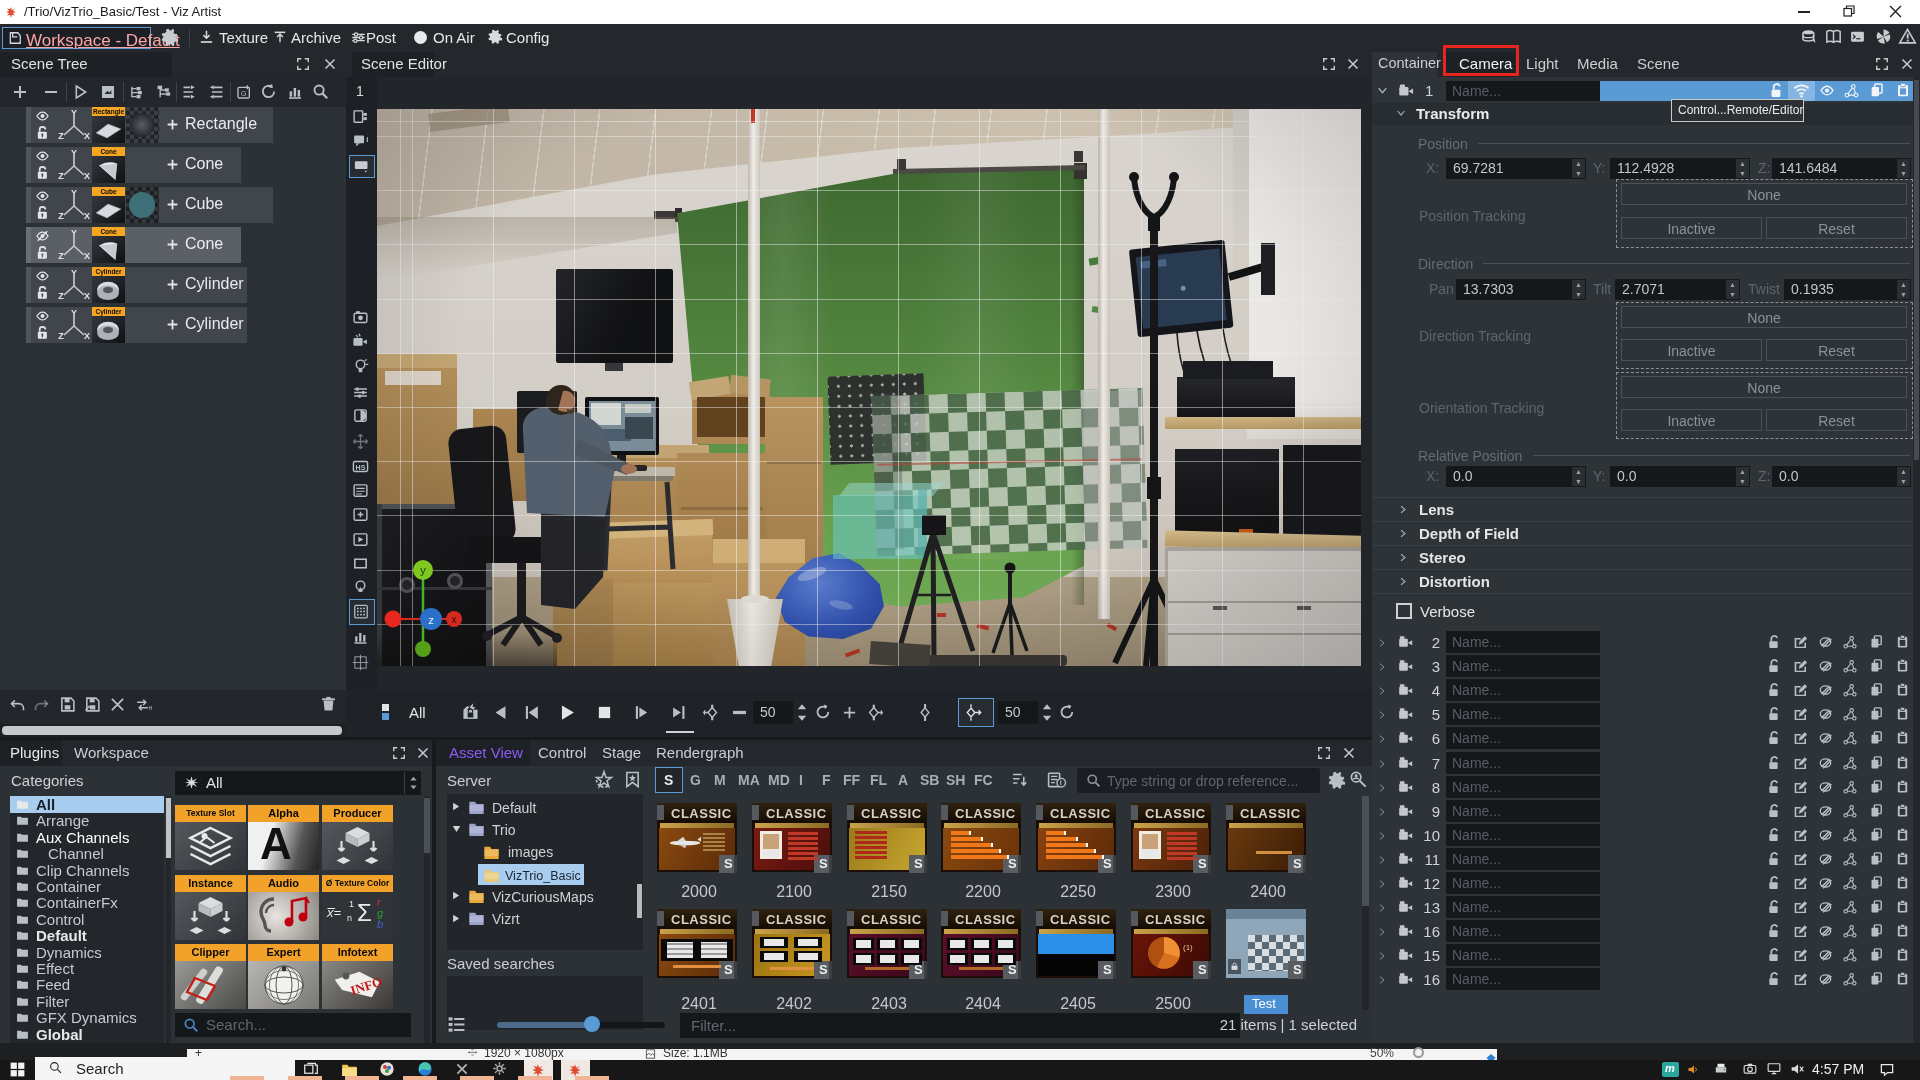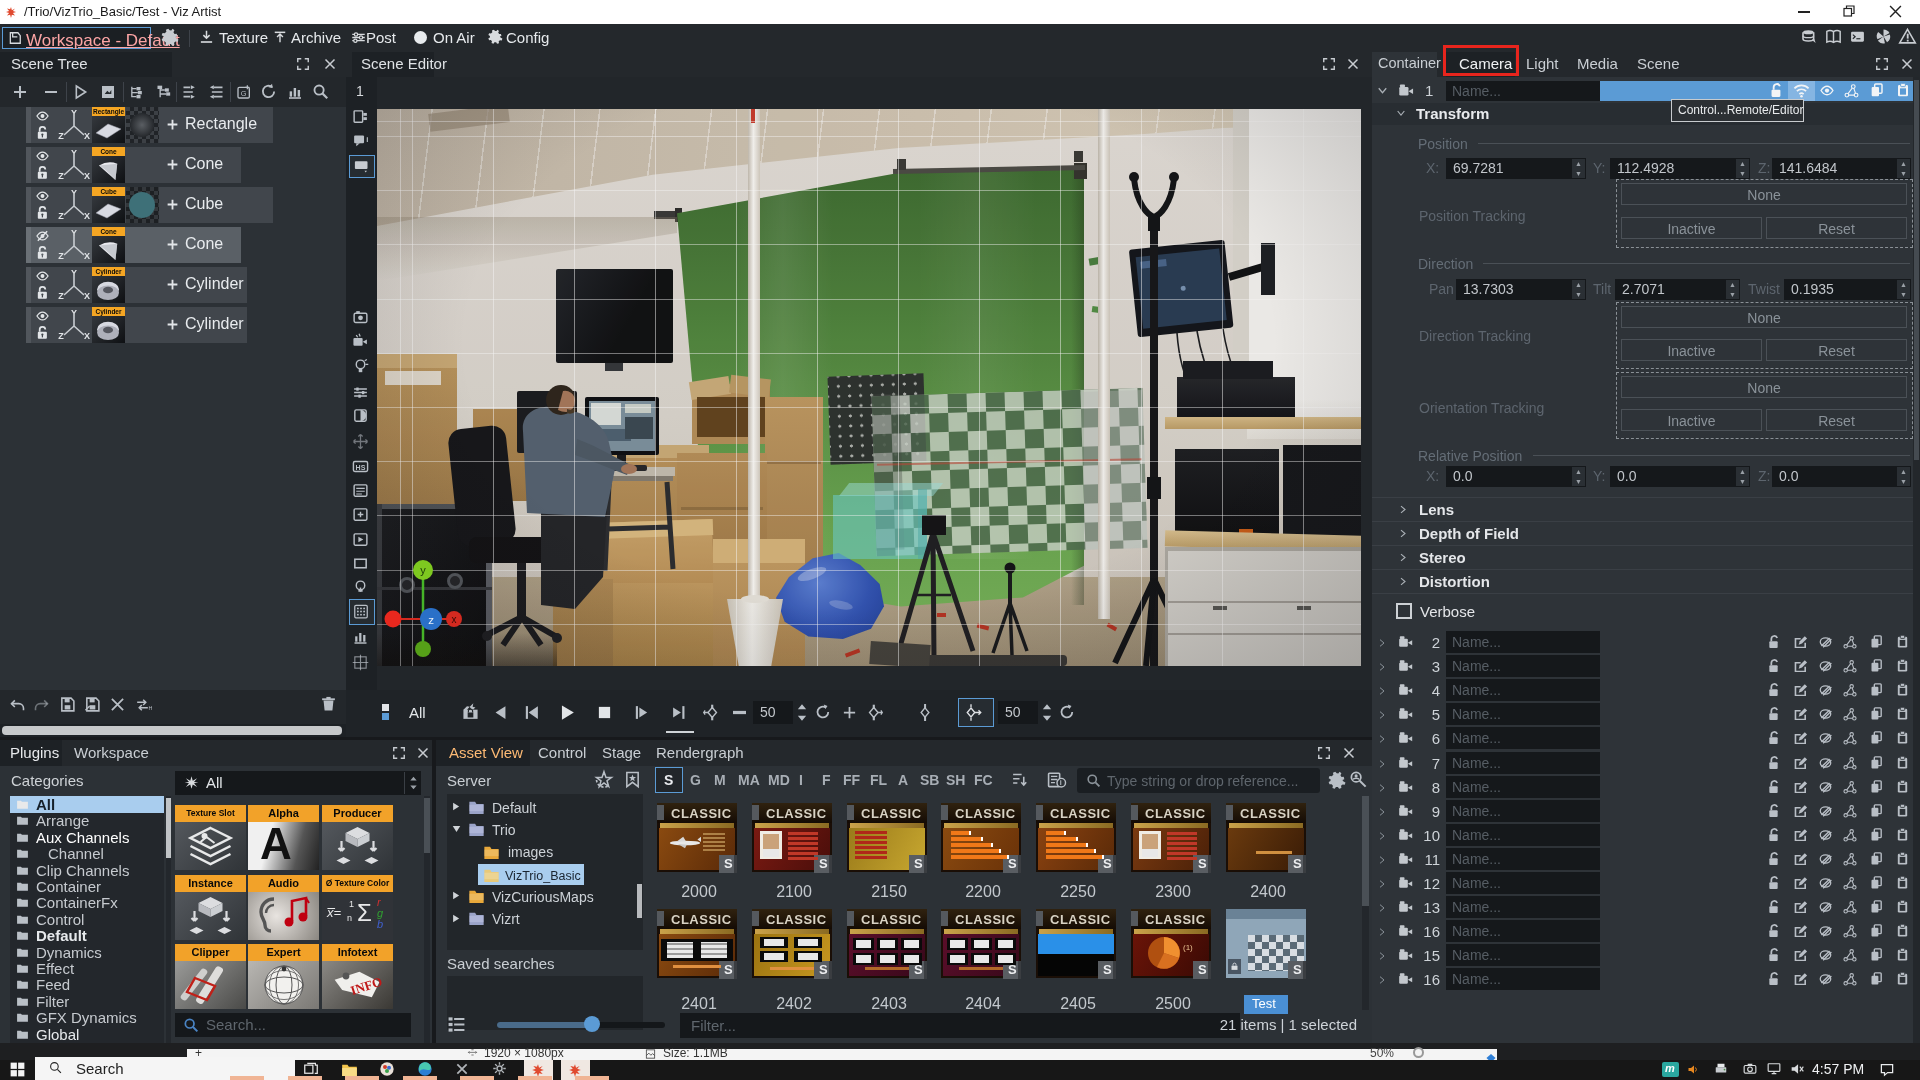--- a/index.html
+++ b/index.html
@@ -1482,21 +1482,21 @@
       <path d="M2 5h7l2 2h11v13H2z" fill="#b9bfc6"></path>
     </svg>
 <div class="cat" style="left:36px;top:993.7999999999997px;font-weight:normal;color:#c6cacf">Filter</div>
 <svg style="left:15px;top:1011.1999999999997px" width="15" height="13" viewBox="0 0 24 24">
       <path d="M2 5h7l2 2h11v13H2z" fill="#b9bfc6"></path>
     </svg>
 <div class="cat" style="left:36px;top:1010.1999999999997px;font-weight:normal;color:#c6cacf">GFX Dynamics</div>
 <svg style="left:15px;top:1027.5999999999997px" width="15" height="13" viewBox="0 0 24 24">
       <path d="M2 5h7l2 2h11v13H2z" fill="#b9bfc6"></path>
     </svg>
-<div class="cat" style="left:36px;top:1026.5999999999997px;font-weight:normal;color:#e6e9ec">Global</div>
+<div class="cat" style="left:36px;top:1026.5999999999997px;font-weight:bold;color:#e6e9ec">Global</div>
 <div class="a" style="left:166px;top:796px;width:5px;height:247px;background:#23272c"></div>
 <div class="a" style="left:166px;top:798px;width:5px;height:60px;background:#c0c3c6"></div>
 <div class="ti" style="left:175px;top:804.5px;font-size:8.5px">Texture Slot</div>
 <div class="tb" style="left:175px;top:821.5px"></div>
 <svg style="left:188px;top:825.5px" width="45" height="40" viewBox="0 0 44 40">
       <path d="M22 2 42 12 22 22 2 12z" fill="none" stroke="#e8e9ea" stroke-width="2.5"></path>
       <circle cx="16" cy="10" r="3" fill="#e8e9ea"></circle>
       <path d="M12 16l6-5 8 6" stroke="#e8e9ea" stroke-width="2" fill="none"></path>
       <path d="M2 20l20 10 20-10M2 28l20 10 20-10" fill="none" stroke="#e8e9ea" stroke-width="2.5"></path>
     </svg>
@@ -1579,21 +1579,21 @@
 <div class="a" style="left:424px;top:798px;width:6px;height:55px;background:#4a5056"></div>
 <div class="a" style="left:175px;top:1013px;width:236px;height:24px;background:#15181b"></div>
 <svg style="left:183px;top:1017px" width="16" height="16" viewBox="0 0 24 24">
       <circle cx="10" cy="10" r="6.5" fill="none" stroke="#4a84c4" stroke-width="2.6"></circle>
       <path d="M15 15l6.5 6.5" stroke="#4a84c4" stroke-width="3"></path>
     </svg>
 <div class="tx" style="left:206px;top:1016px;font-size:15px;color:#5f666d;">Search...</div>
 <div class="a" style="left:436px;top:740px;width:936px;height:303px;background:#2c3136"></div>
 <div class="a" style="left:436px;top:740px;width:936px;height:26px;background:#24282c"></div>
 <div class="a" style="left:436px;top:740px;width:94px;height:26px;background:#1d2125"></div>
-<div class="tx" style="left:449px;top:744px;font-size:15px;color:#fdba74;">Asset View</div>
+<div class="tx" style="left:449px;top:744px;font-size:15px;color:#8b5cf6;">Asset View</div>
 <div class="tx" style="left:538px;top:744px;font-size:15px;color:#c9ced3;">Control</div>
 <div class="tx" style="left:602px;top:744px;font-size:15px;color:#c9ced3;">Stage</div>
 <div class="tx" style="left:656px;top:744px;font-size:15px;color:#c9ced3;">Rendergraph</div>
 <svg style="left:1317px;top:746px" width="14" height="14" viewBox="0 0 24 24">
       <path d="M3 9V3h6M15 3h6v6M21 15v6h-6M9 21H3v-6" fill="none" stroke="#c8ccd1" stroke-width="2.4"></path>
     </svg>
 <svg style="left:1343px;top:747px" width="12" height="12" viewBox="0 0 24 24">
       <path d="M3 3 21 21M21 3 3 21" stroke="#c8ccd1" stroke-width="3"></path>
     </svg>
 <div class="tx" style="left:447px;top:772px;font-size:15px;color:#c9ced3;">Server</div>

